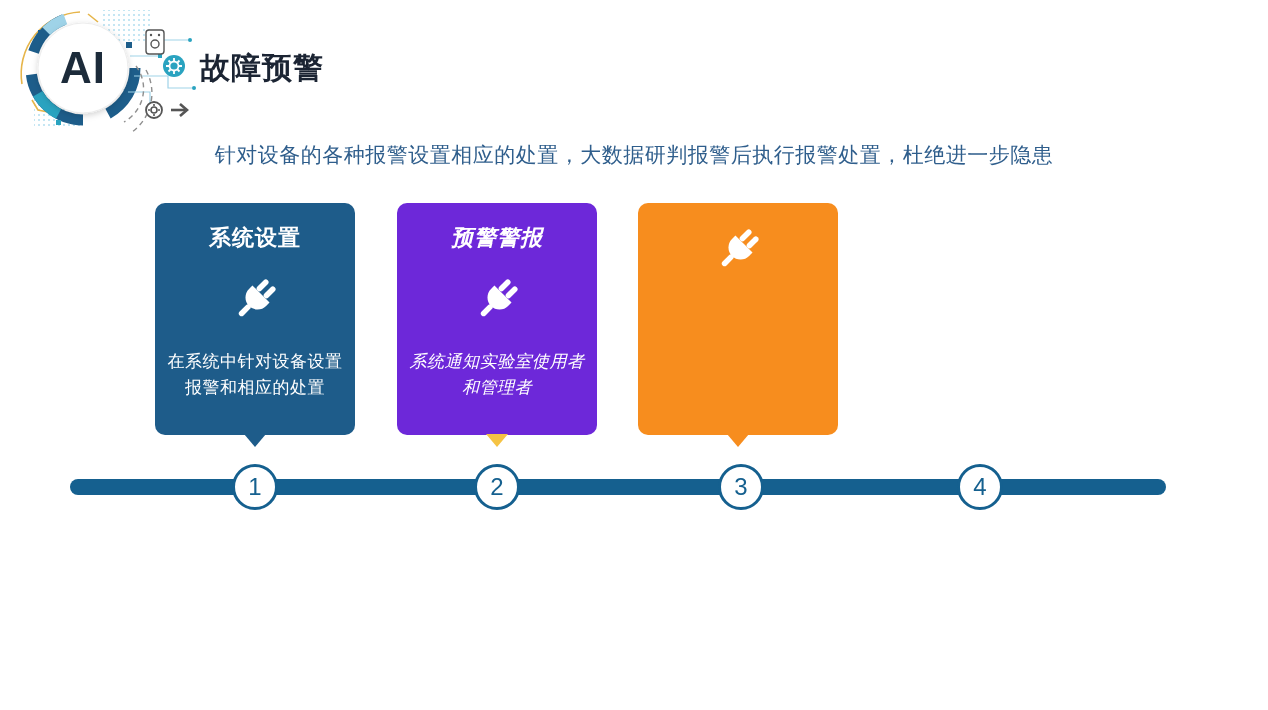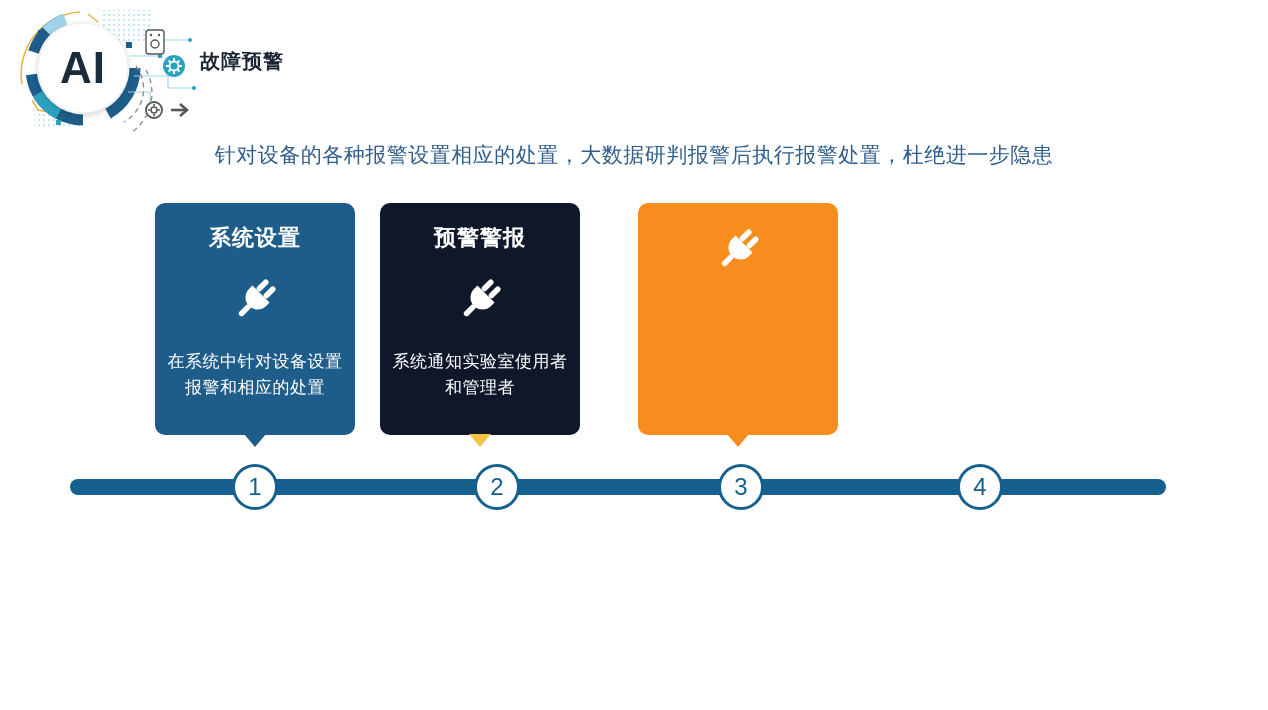--- a/index.html
+++ b/index.html
@@ -2,27 +2,27 @@
 <html><head>
 <meta charset="utf-8">
 <style>
   * { margin:0; padding:0; box-sizing:border-box; }
   html,body { width:1268px; height:710px; }
   body { font-family:"Liberation Sans","DejaVu Sans",sans-serif; background:#fff; }
   .slide { position:relative; width:1268px; height:510px; background:#fff; overflow:hidden; }
 
   
   .logo-cluster { position:absolute; left:8px; top:4px; width:202px; height:132px; }
-  .page-title { position:absolute; left:200px; top:48px; font-size:20px; font-weight:bold; color:#1b2433; letter-spacing:1px; }
+  .page-title { position:absolute; left:200px; top:48px; font-size:30px; font-weight:bold; color:#1b2433; letter-spacing:1px; }
   .subtitle { position:absolute; left:0; top:141px; width:1268px; text-align:center; font-size:21px; font-weight:500; color:#2f5e8c; letter-spacing:.5px; }
 
   
   .card { position:absolute; top:203px; width:200px; height:232px; border-radius:10px; color:#fff; text-align:center; }
   .card-1 { left:155px; background:#1e5c8a; }
-  .card-2 { left:380px; background:#0f172a; }
+  .card-2 { left:397px; background:#6d28d9;font-style:italic; }
   .card-3 { left:638px; background:#f78d1e; }
   .card-4 { left:880px; background:#ee1c24; }
   .card::after { content:""; position:absolute; left:50%; bottom:-12px; margin-left:-11px;
                  border:11px solid transparent; border-bottom:none; border-top-width:13px; }
   .card-1::after { border-top-color:#1e5c8a; }
   .card-2::after { border-top-color:#f5c344; }
   .card-3::after { border-top-color:#f78d1e; }
   .card-4::after { border-top-color:#ee1c24; }
   .card-title { margin-top:20px; font-size:22px; font-weight:bold; letter-spacing:1px; }
   .card-icon { margin-top:16px; height:62px; display:flex; align-items:center; justify-content:center; }

